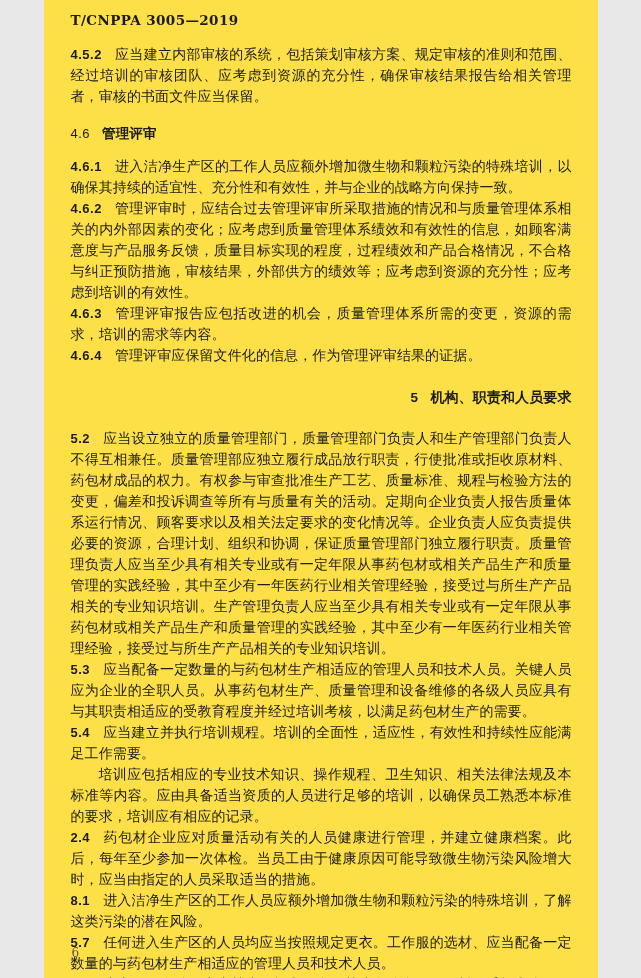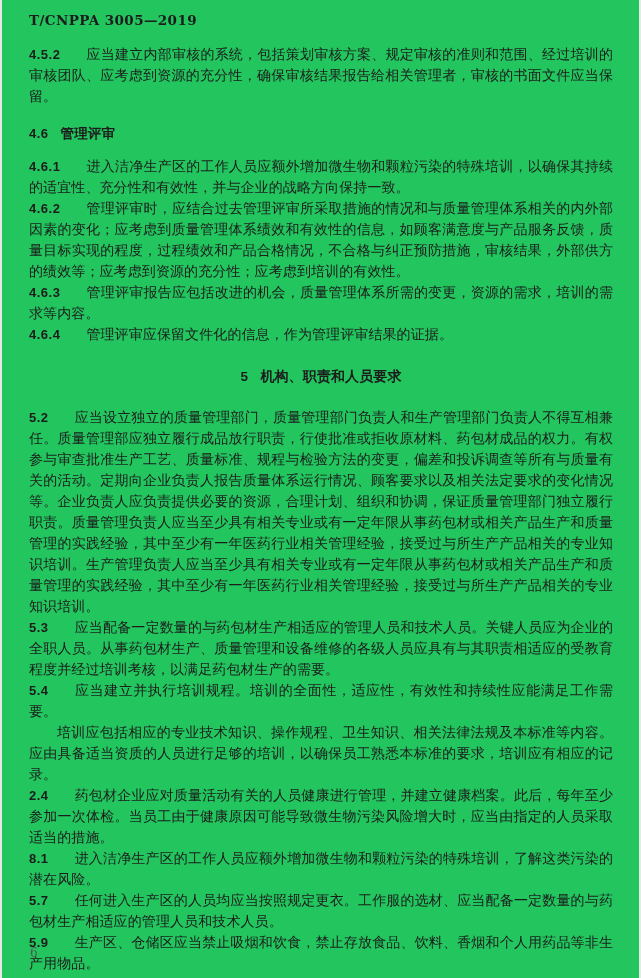--- a/index.html
+++ b/index.html
@@ -2,24 +2,24 @@
 <html><head>
 <meta charset="utf-8">
 <style>
   html, body {
     margin: 0;
     padding: 0;
     background: #e8e8e8;
   }
   .page {
     position: relative;
-    width: 637px;
+    width: 554px;
     height: 978px;
     margin: 0 auto;
-    background: #22c55e;
+    background: #fde047;
     box-sizing: border-box;
     padding: 12px 26px 0 27px;
     overflow: hidden;
     color: #1c1c1c;
     font-family: "Liberation Serif", "DejaVu Serif", serif;
   }
   .doc-header {
     font-family: "DejaVu Serif", "Liberation Serif", serif;
     font-weight: bold;
     font-size: 13.5px;
@@ -30,40 +30,40 @@
     margin: 0;
     font-size: 14px;
     line-height: 21px;
     text-align: justify;
     letter-spacing: 0.1px;
   }
   .doc-body p .num {
     font-family: "Liberation Sans", "DejaVu Sans", sans-serif;
     font-weight: 600;
     font-size: 13px;
-    margin-right: 26px;
+    margin-right: 13px;
     letter-spacing: 0.5px;
   }
   .doc-body p.heading {
     font-family: "Liberation Sans", "DejaVu Sans", sans-serif;
     font-weight: bold;
     font-size: 13.5px;
     margin: 16px 0 12px 0;
     text-align: left;
   }
   .doc-body p.heading .num {
     margin-right: 12px;
-    font-weight: bold;
+    font-weight: normal;
   }
   .doc-body p.chapter {
     font-family: "Liberation Sans", "DejaVu Sans", sans-serif;
     font-weight: bold;
     font-size: 14px;
     margin: 21px 0 20px 0;
-    text-align: center;
+    text-align: right;
   }
   .doc-body p.chapter .num {
     margin-right: 12px;
     font-weight: bold;
     font-size: 13.5px;
   }
   .doc-body p.indent {
     text-indent: 2em;
   }
   .page-number {

